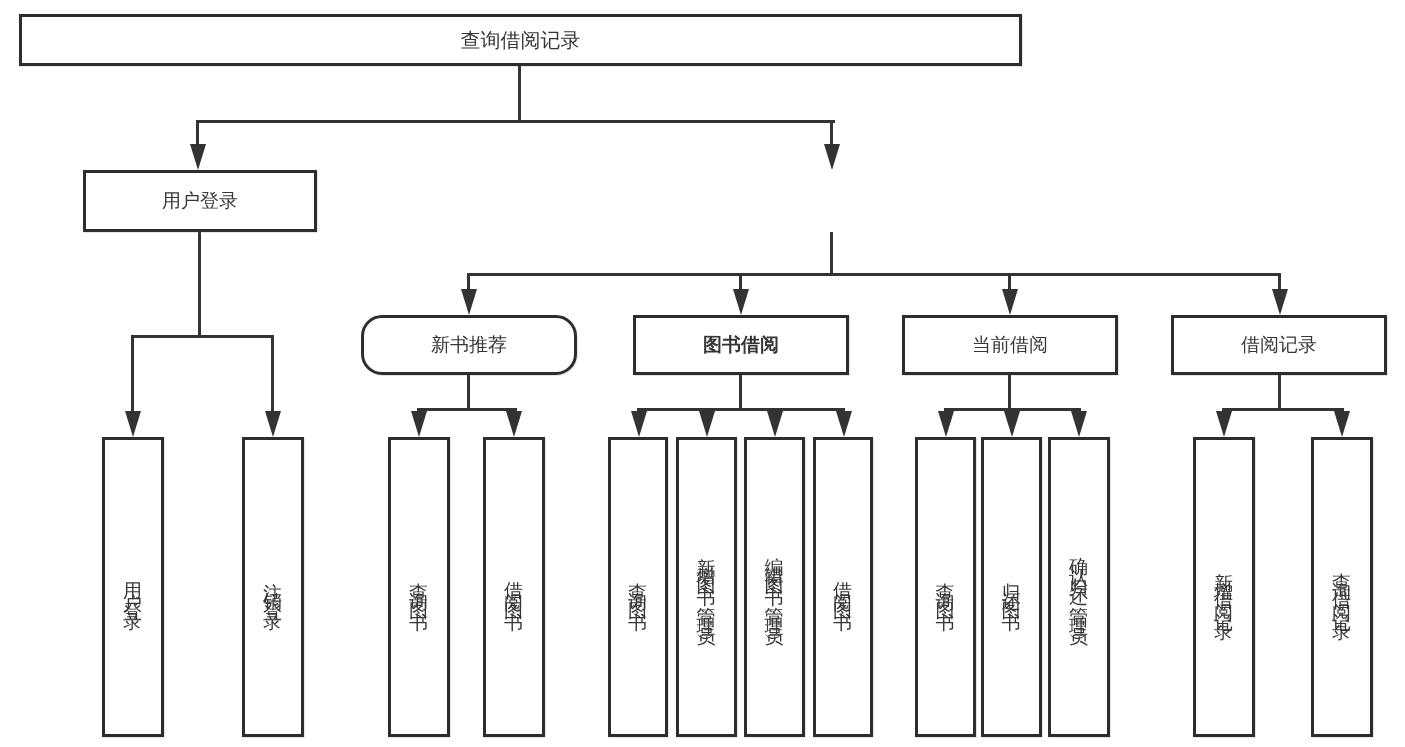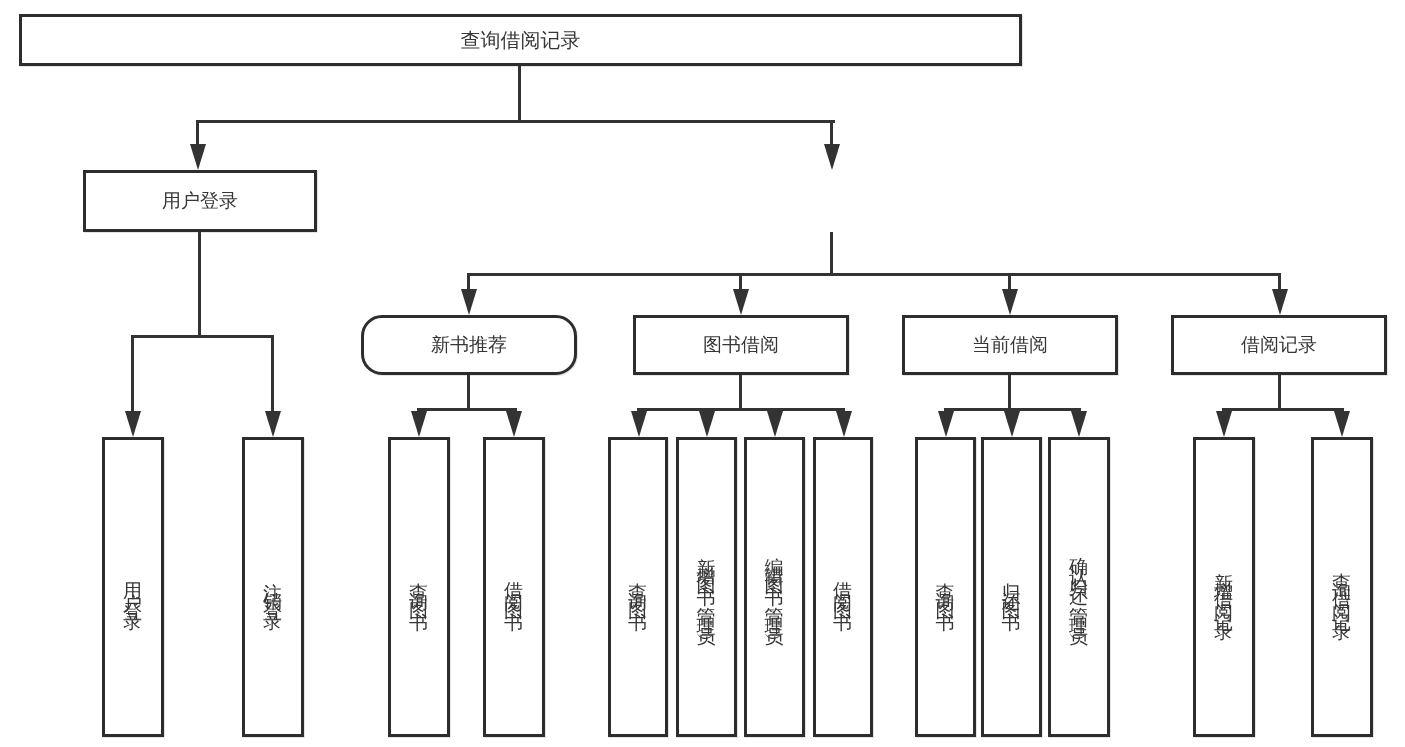--- a/index.html
+++ b/index.html
@@ -96,21 +96,21 @@
   <div class="line v" style="left:467px; top:273px; height:20px;"></div>
   <div class="line v" style="left:739px; top:273px; height:20px;"></div>
   <div class="line v" style="left:1008px; top:273px; height:20px;"></div>
   <div class="line v" style="left:1278px; top:273px; height:20px;"></div>
   <div class="arrowhead" style="left:461px; top:289px;"></div>
   <div class="arrowhead" style="left:733px; top:289px;"></div>
   <div class="arrowhead" style="left:1002px; top:289px;"></div>
   <div class="arrowhead" style="left:1272px; top:289px;"></div>
 
   <div class="box" style="left:361px; top:315px; width:216px; height:60px;border-radius:21px;">新书推荐</div>
-  <div class="box" style="left:633px; top:315px; width:216px; height:60px;">图书借阅</div>
+  <div class="box" style="left:633px; top:315px; width:216px; height:60px;font-weight:bold;">图书借阅</div>
   <div class="box" style="left:902px; top:315px; width:216px; height:60px;text-align:center;">当前借阅</div>
   <div class="box" style="left:1171px; top:315px; width:216px; height:60px;text-align:right;">借阅记录</div>
 
   <div class="line v" style="left:467px; top:375px; height:36px;"></div>
   <div class="line h" style="left:417px; top:408px; width:100px;"></div>
   <div class="line v" style="left:417px; top:408px; height:8px;"></div>
   <div class="line v" style="left:512px; top:408px; height:8px;"></div>
   <div class="arrowhead" style="left:411px; top:411px;"></div>
   <div class="arrowhead" style="left:506px; top:411px;"></div>
 

